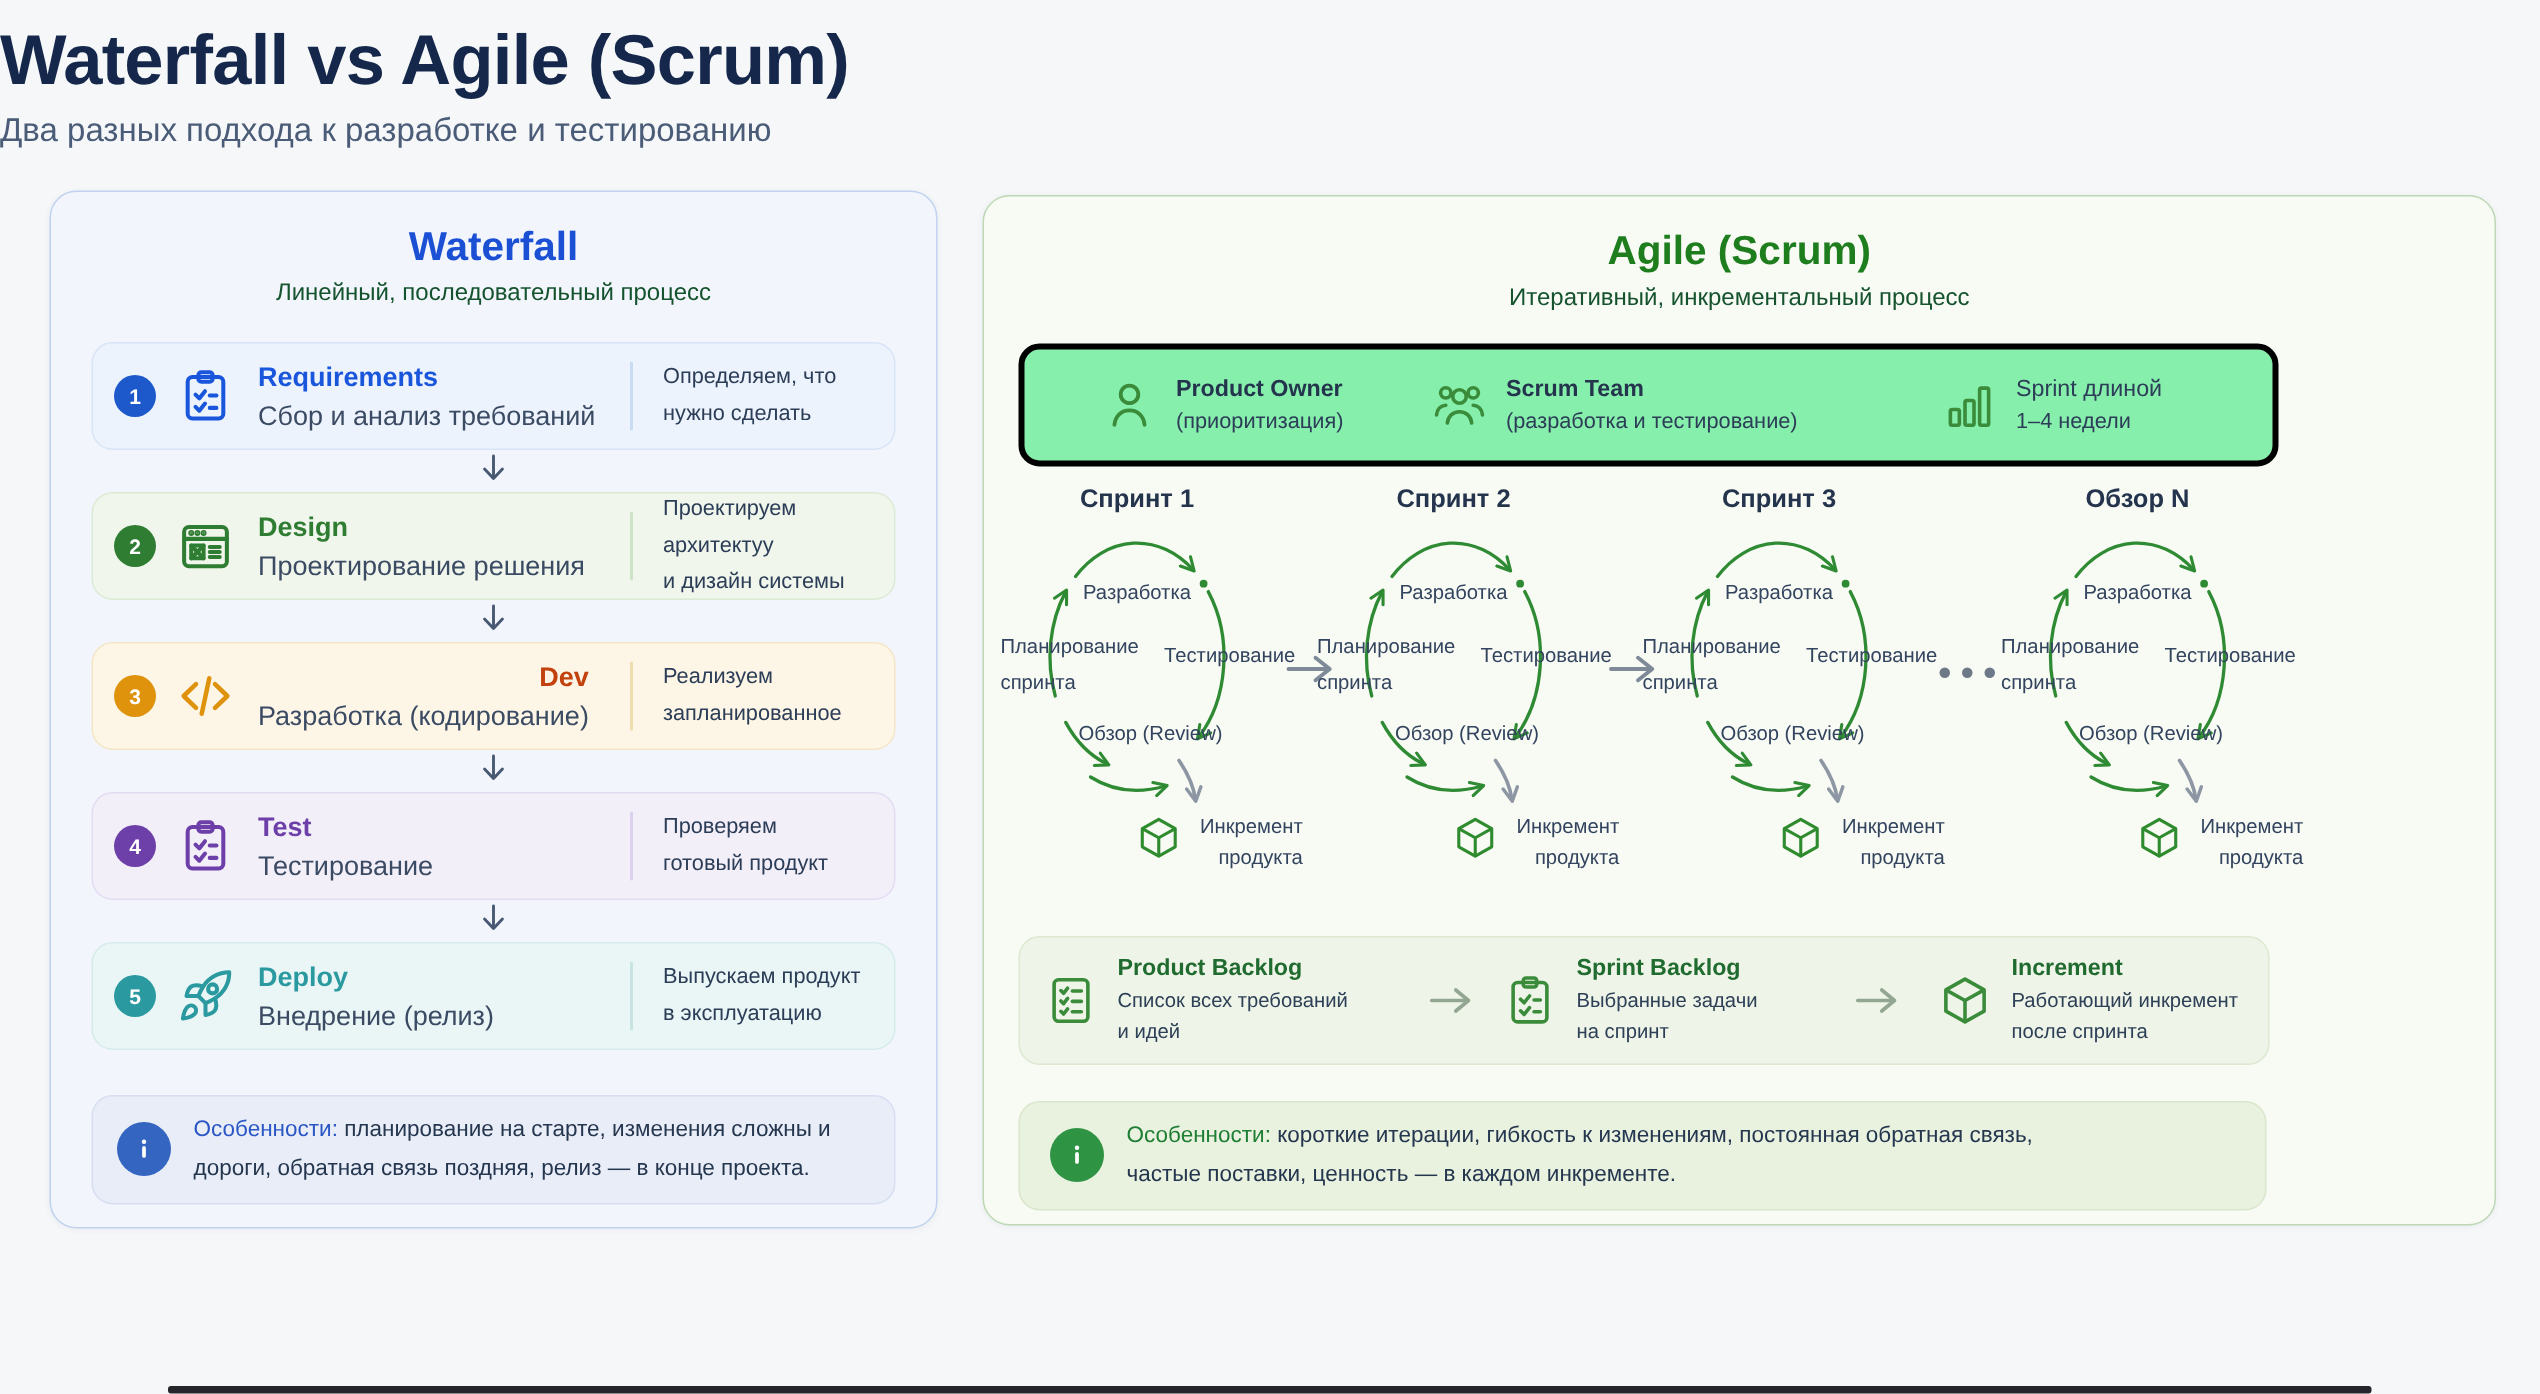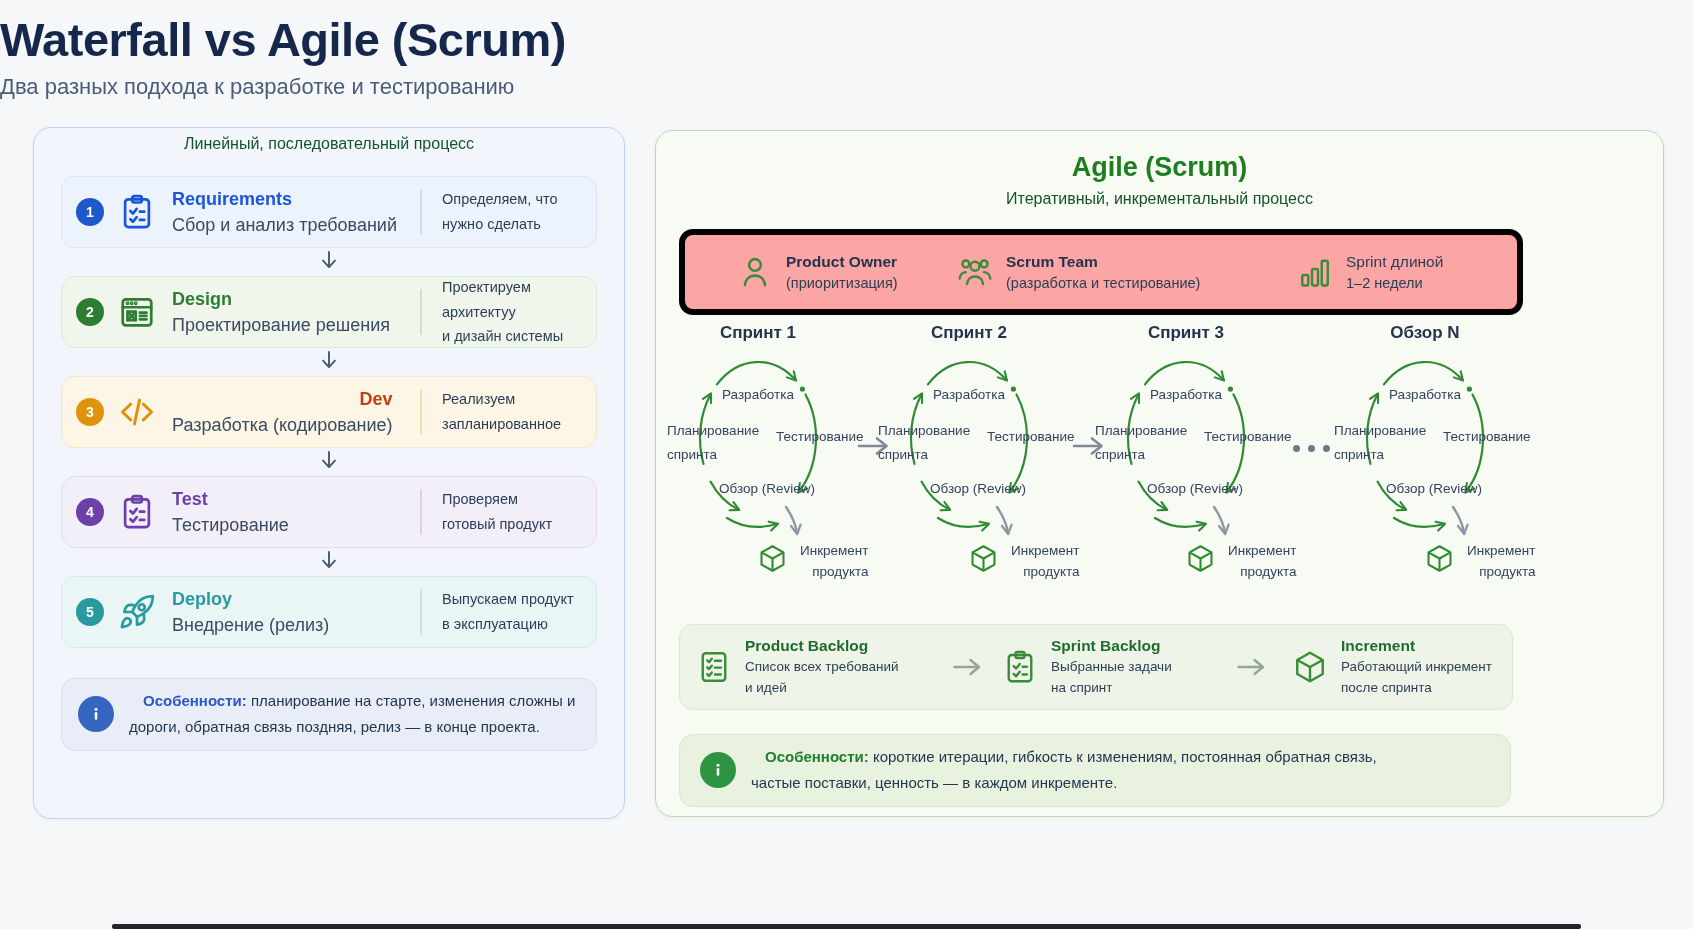--- a/index.html
+++ b/index.html
@@ -53,25 +53,25 @@
   .flow-down{height:28px;display:flex;align-items:center;justify-content:center;}
   
   .note-card{display:flex;align-items:center;box-sizing:border-box;border-radius:14px;}
   .wf-note{width:536px;margin:30px auto 0 auto;min-height:58px;background:#e8edf8;border:1px solid #d6def0;padding:9px 16px;}
   .info-circle{width:36px;height:36px;border-radius:50%;flex:0 0 auto;display:flex;align-items:center;justify-content:center;margin-right:15px;}
   .wf-note .info-circle{background:#3465c0;}
   .ag-note .info-circle{background:#2e9444;}
   .note-text{font-size:15px;line-height:1.75;color:#25364f;}
   .wf-note .note-text{max-width:462px;}
   .ag-note .note-text{max-width:648px;}
-  .note-label{font-weight:700;margin-left:14px;}
+  .note-label{font-weight:400;}
   .wf-note .note-label{color:#2b57c4;}
   .ag-note .note-label{color:#1e7e33;}
   
-  .roles-card{position:absolute;left:23px;top:98px;width:832px;height:74px;background:#fca5a5;border:6px solid #000000;border-radius:14px;}
+  .roles-card{position:absolute;left:23px;top:98px;width:832px;height:74px;background:#86efac;border:4px solid #000000;border-radius:14px;}
   .role{position:absolute;top:0;height:100%;display:flex;align-items:center;gap:13px;}
   .role-icon{color:#3a8b3a;display:flex;}
   .role-icon svg{width:36px;height:36px;}
   .role-name{font-size:15.5px;font-weight:700;color:#24344d;line-height:1.5;}
   .role-name.regular{font-weight:400;color:#2c3d57;}
   .role-desc{font-size:14.5px;color:#2c3d57;line-height:1.45;}
   .sprints-area{position:absolute;left:0;top:192px;width:1007px;height:310px;}
   .sprint{position:absolute;top:0;width:210px;height:260px;}
   .sprint-title{position:absolute;top:0;left:0;width:210px;text-align:center;font-size:17px;font-weight:700;color:#24344d;}
   .cycle-svg{position:absolute;left:0;top:18px;width:210px;height:200px;overflow:visible;}
@@ -109,20 +109,21 @@
     </marker>
   </defs>
 </svg>
 
 <div class="header">
   <div class="page-title">Waterfall vs Agile (Scrum)</div>
   <div class="page-subtitle">Два разных подхода к разработке и тестированию</div>
 </div>
 
 <div class="panel panel-waterfall">
+  <div class="panel-title">Waterfall</div>
   <div class="panel-subtitle">Линейный, последовательный процесс</div>
 
   <div class="stages">
 
     <div class="stage-card stage-1">
       <div class="badge">1</div>
       <div class="stage-icon">
         <svg viewBox="0 0 24 24" fill="none" stroke="currentColor" stroke-width="1.7" stroke-linecap="round" stroke-linejoin="round">
           <rect x="4.5" y="4" width="15" height="17.5" rx="2"></rect>
             <rect x="9" y="2" width="6" height="4" rx="1.2"></rect>
@@ -315,21 +316,21 @@
     <div class="role" style="left:612px">
       <div class="role-icon">
         <svg viewBox="0 0 24 24" fill="none" stroke="currentColor" stroke-width="1.6" stroke-linejoin="round">
           <rect x="3.5" y="14" width="4" height="7" rx="0.8"></rect>
             <rect x="10" y="10" width="4" height="11" rx="0.8"></rect>
             <rect x="16.5" y="4.5" width="4" height="16.5" rx="0.8"></rect>
         </svg>
       </div>
       <div>
         <div class="role-name regular">Sprint длиной</div>
-        <div class="role-desc">1–2 недели</div>
+        <div class="role-desc">1–4 недели</div>
       </div>
     </div>
   </div>
 
   <div class="sprints-area">
 
     <div class="sprint" style="left:-3px">
       <div class="sprint-title">Спринт 1</div>
       <svg class="cycle-svg" viewBox="0 0 210 200" fill="none">
         <g stroke="#2f8b33" stroke-width="2.2" stroke-linecap="round">

